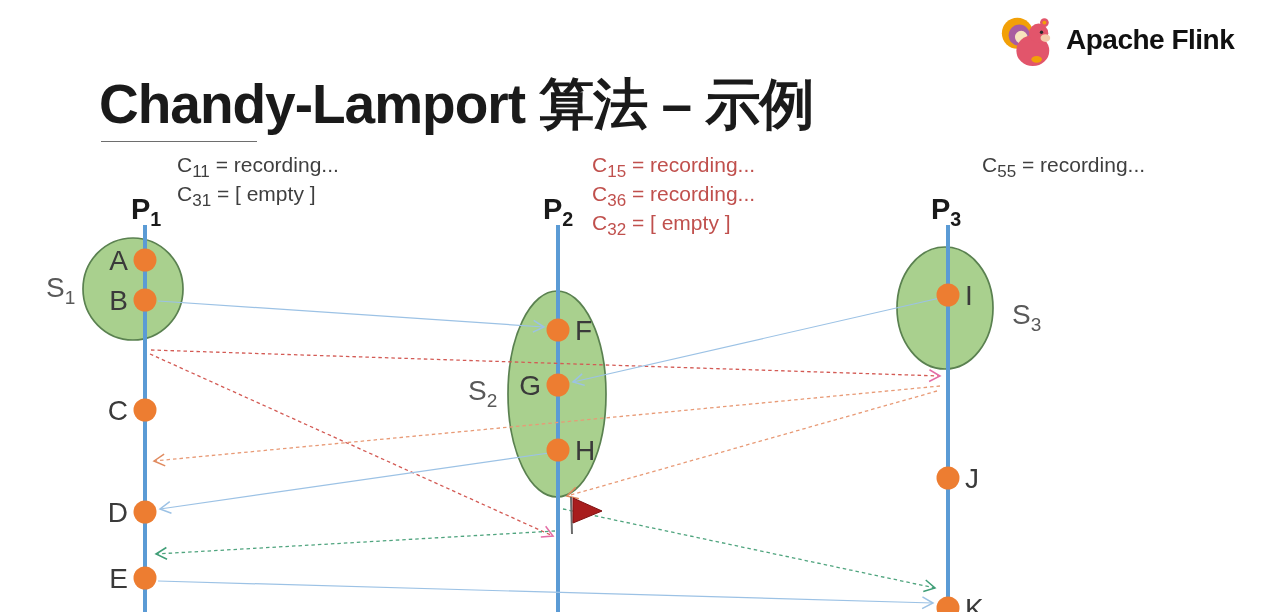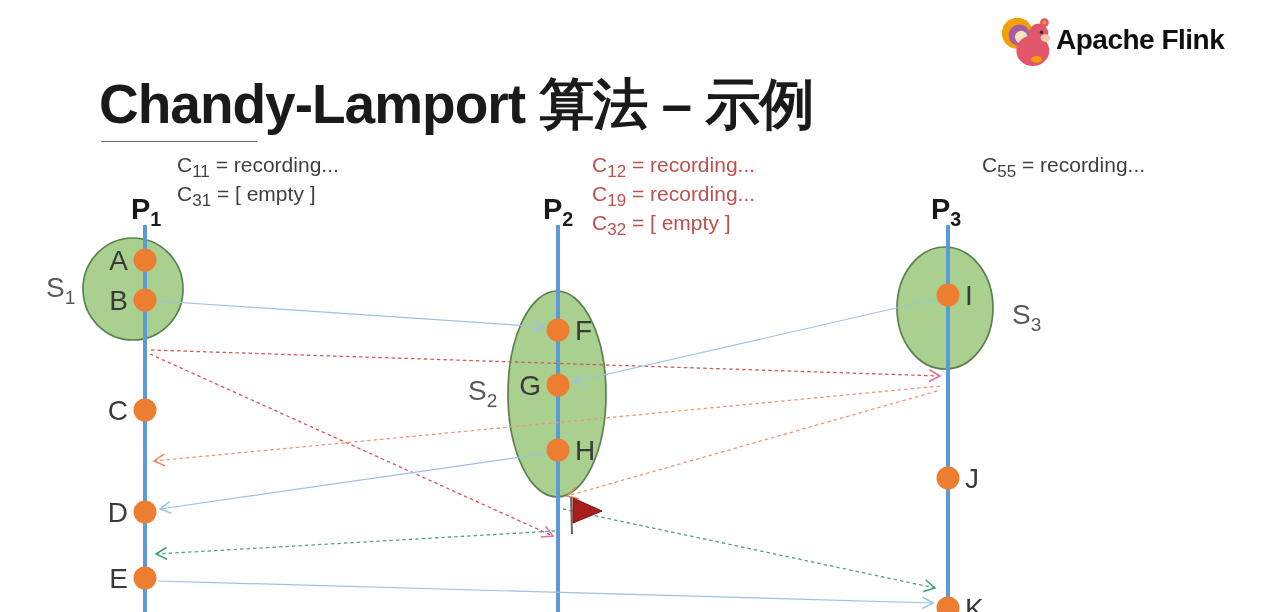--- a/index.html
+++ b/index.html
@@ -2,21 +2,21 @@
 <html><head>
 <meta charset="utf-8">
 <style>
   html,body{margin:0;padding:0;background:#ffffff;}
   .slide{position:relative;width:1280px;height:612px;background:#ffffff;overflow:hidden;
          font-family:"Liberation Sans",sans-serif;}
   .title{position:absolute;left:99px;top:68px;font-size:55px;font-weight:700;color:#1a1a1a;
          letter-spacing:-1px;white-space:nowrap;}
   .title-underline{position:absolute;left:101px;top:141px;width:156px;height:1px;background:#6e6e6e;}
   .logo{position:absolute;left:998px;top:8px;display:flex;align-items:center;}
-  .logo-text{font-size:28px;font-weight:700;color:#111;letter-spacing:-0.5px;}
+  .logo-text{font-size:28px;font-weight:700;color:#111;margin-left:10px;letter-spacing:-0.5px;}
   .channels{position:absolute;font-size:21px;line-height:29px;white-space:nowrap;}
   .channels sub{font-size:17px;line-height:0;}
   #diagram{position:absolute;left:0;top:0;}
   .chan-row{height:29px;}
 </style>
 </head>
 <body>
 
 <div class="slide">
 
@@ -38,22 +38,22 @@
     </svg>
     <span class="logo-text">Apache Flink</span>
   </div>
 
   <div id="channels-root">
       <div class="channels" style="left: 177px; top: 150px; color: rgb(63, 63, 63);">
         <div class="chan-row">C<sub>11</sub> = recording...</div>
         <div class="chan-row">C<sub>31</sub> = [ empty ]</div>
       </div>
       <div class="channels" style="left: 592px; top: 150px; color: rgb(192, 80, 77);">
-        <div class="chan-row">C<sub>12</sub> = recording...</div>
-        <div class="chan-row">C<sub>19</sub> = recording...</div>
+        <div class="chan-row">C<sub>15</sub> = recording...</div>
+        <div class="chan-row">C<sub>36</sub> = recording...</div>
         <div class="chan-row">C<sub>32</sub> = [ empty ]</div>
       </div>
       <div class="channels" style="left: 982px; top: 150px; color: rgb(63, 63, 63);">
         <div class="chan-row">C<sub>55</sub> = recording...</div>
       </div>
     </div>
 
   <svg id="diagram" width="1280" height="612" viewBox="0 0 1280 612">
       <defs>
         <marker id="ah-blue" viewBox="0 0 14 14" refX="12" refY="7" markerWidth="15" markerHeight="15" markerUnits="userSpaceOnUse" orient="auto">

